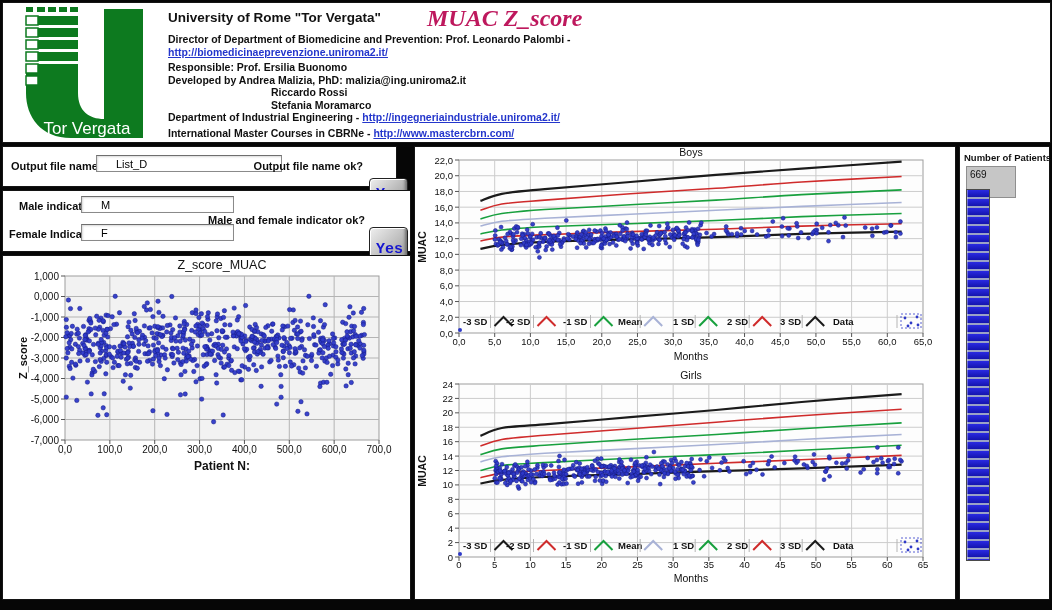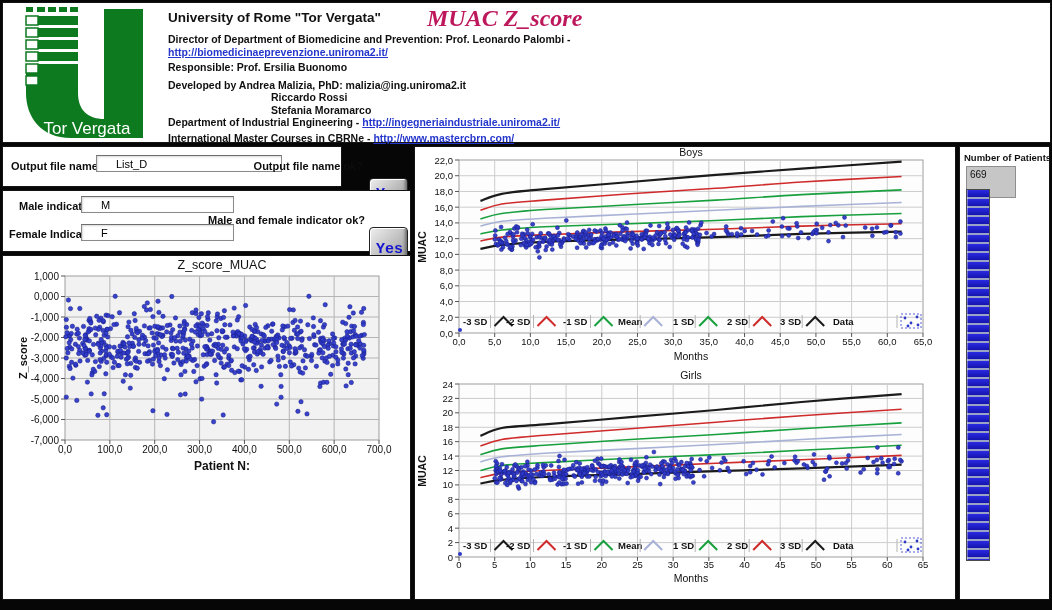--- a/index.html
+++ b/index.html
@@ -1,20 +1,20 @@
 <!DOCTYPE html>
 <html><head>
 <meta charset="utf-8">
 <style>
   html,body{margin:0;padding:0;background:#000;}
   #stage{position:relative;width:1052px;height:610px;background:#060606;overflow:hidden;
          font-family:"Liberation Sans",sans-serif;color:#111;}
   .panel{position:absolute;background:#ffffff;border:1px solid #141414;box-sizing:border-box;}
   #panel-header{left:2px;top:2px;width:1049px;height:141px;}
-  #panel-output{left:2px;top:146px;width:340px;height:41px;}
+  #panel-output{left:2px;top:146px;width:395px;height:41px;}
   #panel-ind{left:2px;top:190px;width:409px;height:62px;}
   #panel-scatter{left:2px;top:255px;width:409px;height:345px;}
   #panel-charts{left:414px;top:146px;width:542px;height:454px;}
   #panel-patients{left:959px;top:146px;width:91px;height:454px;}
 
   
   #logo{position:absolute;left:6px;top:4px;}
   #header-text{position:absolute;left:165px;top:6px;width:560px;}
   .univ{font-size:13.5px;font-weight:700;line-height:17px;}
   .hline{font-size:10.5px;font-weight:600;line-height:12.5px;color:#101010;}
@@ -91,21 +91,21 @@
       </g>
       <text x="78" y="127" text-anchor="middle" font-size="17" fill="#ffffff" font-family="Liberation Sans, sans-serif">Tor Vergata</text>
     </svg>
 
     <div id="header-text">
       <div class="univ">University of Rome "Tor Vergata"</div>
       <div class="hline" style="margin-top:7px">
         <span>Director of Department of Biomedicine and Prevention: Prof. Leonardo Palombi - </span><span class="hlink">http://biomedicinaeprevenzione.uniroma2.it/</span>
       </div>
       <div class="hline" style="margin-top:3px">Responsible: Prof. Ersilia Buonomo</div>
-      <div class="hline" style="margin-top:5px">Developed by Andrea Malizia, PhD: malizia@ing.uniroma2.it</div>
+      <div class="hline" style="">Developed by Andrea Malizia, PhD: malizia@ing.uniroma2.it</div>
       <div class="hline indent">Riccardo Rossi</div>
       <div class="hline indent">Stefania Moramarco</div>
       <div class="hline">
         <span>Department of Industrial Engineering - </span><span class="hlink">http://ingegneriaindustriale.uniroma2.it/</span>
       </div>
       <div class="hline" style="margin-top:3px">
         <span>International Master Courses in CBRNe - </span><span class="hlink">http://www.mastercbrn.com/</span>
       </div>
     </div>
     <div id="app-title">MUAC Z_score</div>

